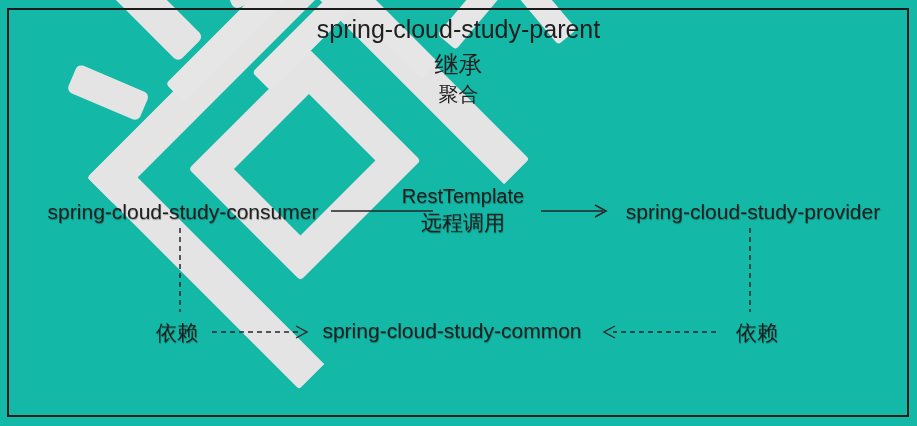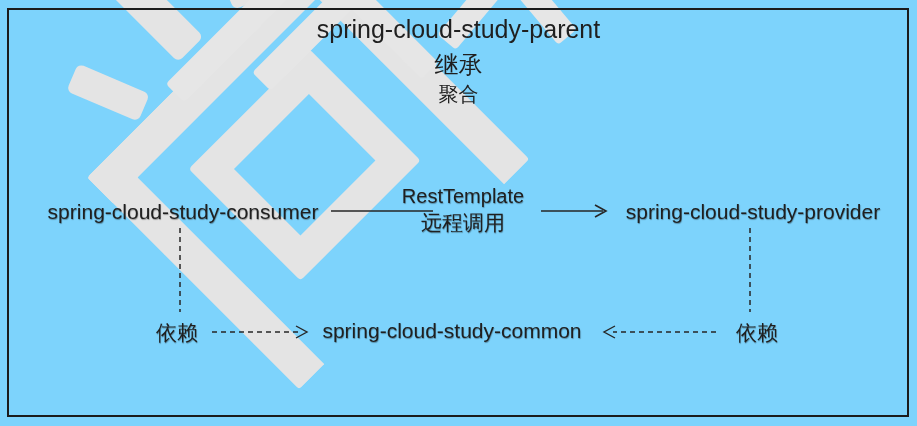--- a/index.html
+++ b/index.html
@@ -1,18 +1,18 @@
 <!DOCTYPE html>
 <html><head>
 <meta charset="utf-8">
 <style>
   * { margin:0; padding:0; box-sizing:content-box; }
   body { background:#fff; }
   .canvas {
-    position:relative; width:917px; height:426px; background:#7dd3fc;
+    position:relative; width:917px; height:426px; background:#14b8a6;
     overflow:hidden; font-family:"Liberation Sans", sans-serif; color:#1f1f1f;
   }
   .frame {
     position:absolute; left:7px; top:8px; width:898px; height:405px;
     border:2px solid #1b1b1b; z-index:3; pointer-events:none;
   }
   
   .wm, .wm * { pointer-events:none; }
   .wm-group {
     position:absolute; left:60px; top:-80px; width:430px; height:430px;

